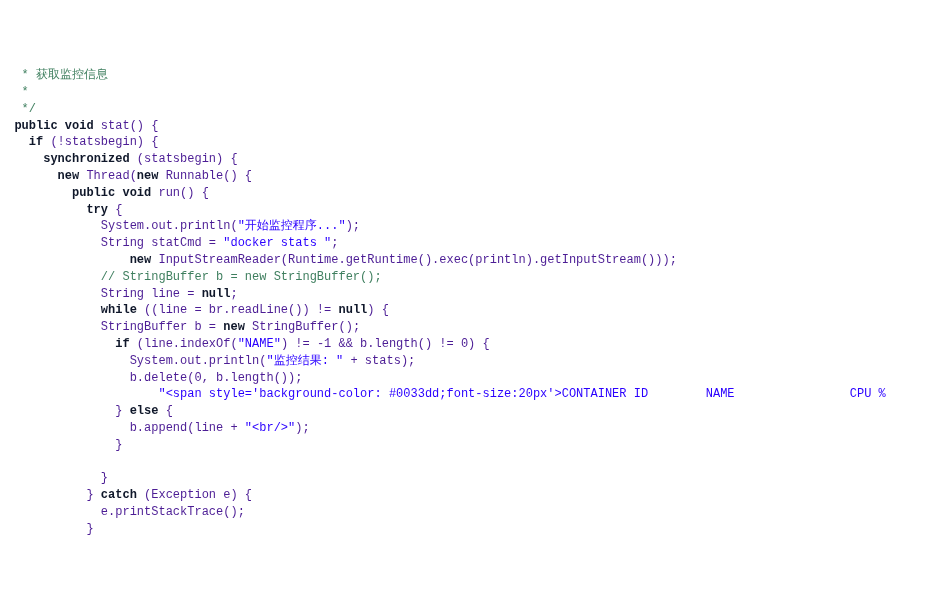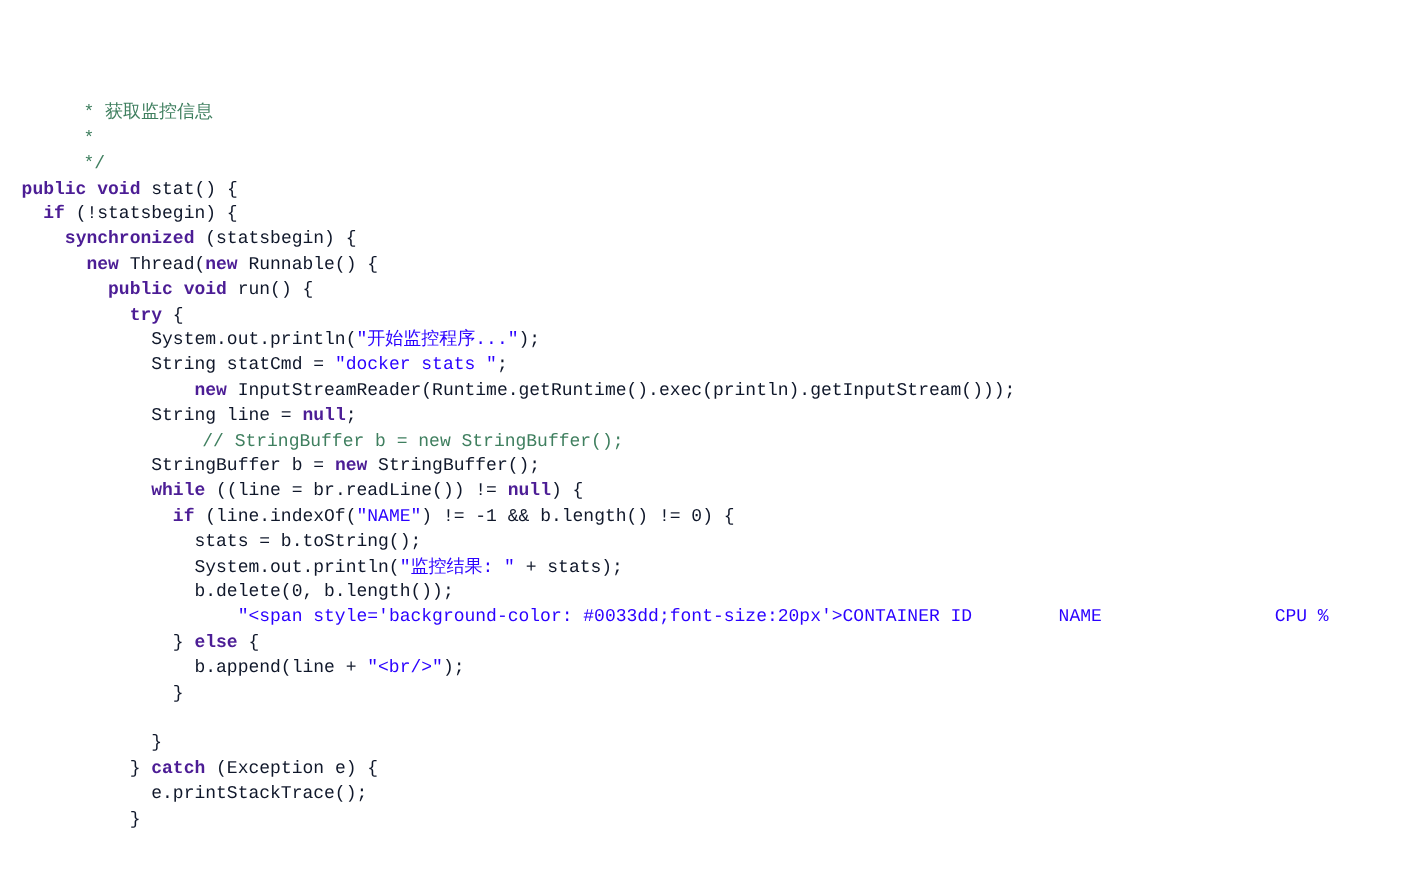--- a/index.html
+++ b/index.html
@@ -17,58 +17,56 @@
       overflow-x: auto;
     }
     .code-container {
       padding: 0;
     }
     .line {
       display: block;
       min-height: 16px;
     }
     .keyword {
-      color: #4c1d95;
+      color: #0f172a;
       font-weight: bold;
     }
     .string {
       color: #2a00ff;
     }
     .comment {
       color: #3f7f5f;
-      margin-left: 34px;
     }
     .normal {
-      color: #0f172a;
+      color: #4c1d95;
       text-align: center;
     }
   </style>
 </head>
 <body>
 
 
 
 <div class="code-container" id="code-root"><span class="line">   <span class="comment">* 获取监控信息</span>
 </span><span class="line">   <span class="comment">* </span>
 </span><span class="line">   <span class="comment">*/</span>
 </span><span class="line">  <span class="keyword">public</span><span class="normal"> </span><span class="keyword">void</span><span class="normal"> stat() {</span>
 </span><span class="line">    <span class="keyword">if</span><span class="normal"> (!statsbegin) {</span>
 </span><span class="line">      <span class="keyword">synchronized</span><span class="normal"> (statsbegin) {</span>
 </span><span class="line">        <span class="keyword">new</span><span class="normal"> Thread(</span><span class="keyword">new</span><span class="normal"> Runnable() {</span>
 </span><span class="line">          <span class="keyword">public</span><span class="normal"> </span><span class="keyword">void</span><span class="normal"> run() {</span>
 </span><span class="line">            <span class="keyword">try</span><span class="normal"> {</span>
 </span><span class="line">              <span class="normal">System.out.println(</span><span class="string">"开始监控程序..."</span><span class="normal">);</span>
 </span><span class="line">              <span class="normal">String statCmd = </span><span class="string">"docker stats "</span><span class="normal">;</span>
 </span><span class="line">                  <span class="keyword">new</span><span class="normal"> InputStreamReader(Runtime.getRuntime().exec(println).getInputStream()));</span>
+</span><span class="line">              <span class="comment">// StringBuffer b = new StringBuffer();</span>
 </span><span class="line">              <span class="normal">String line = </span><span class="keyword">null</span><span class="normal">;</span>
-</span><span class="line">              <span class="comment">// StringBuffer b = new StringBuffer();</span>
+</span><span class="line">              <span class="keyword">while</span><span class="normal"> ((line = br.readLine()) != </span><span class="keyword">null</span><span class="normal">) {</span>
 </span><span class="line">              <span class="normal">StringBuffer b = </span><span class="keyword">new</span><span class="normal"> StringBuffer();</span>
-</span><span class="line">              <span class="keyword">while</span><span class="normal"> ((line = br.readLine()) != </span><span class="keyword">null</span><span class="normal">) {</span>
 </span><span class="line">                <span class="keyword">if</span><span class="normal"> (line.indexOf(</span><span class="string">"NAME"</span><span class="normal">) != -1 &amp;&amp; b.length() != 0) {</span>
-</span><span class="line">                  <span class="normal">stats = b.toString();</span>
 </span><span class="line">                  <span class="normal">System.out.println(</span><span class="string">"监控结果: "</span><span class="normal"> + stats);</span>
 </span><span class="line">                  <span class="normal">b.delete(0, b.length());</span>
 </span><span class="line">                      <span class="string">"&lt;span style='background-color: #0033dd;font-size:20px'&gt;CONTAINER ID        NAME                CPU %               NET I/O             BLOCK I/O     PIDS&lt;/span&gt;&lt;br/&gt;"</span>
 </span><span class="line">                <span class="normal">} </span><span class="keyword">else</span><span class="normal"> {</span>
 </span><span class="line">                  <span class="normal">b.append(line + </span><span class="string">"&lt;br/&gt;"</span><span class="normal">);</span>
 </span><span class="line">                <span class="normal">}</span>
 </span><span class="line">
 </span><span class="line">              <span class="normal">}</span>
 </span><span class="line">            <span class="normal">} </span><span class="keyword">catch</span><span class="normal"> (Exception e) {</span>
 </span><span class="line">              <span class="normal">e.printStackTrace();</span>

